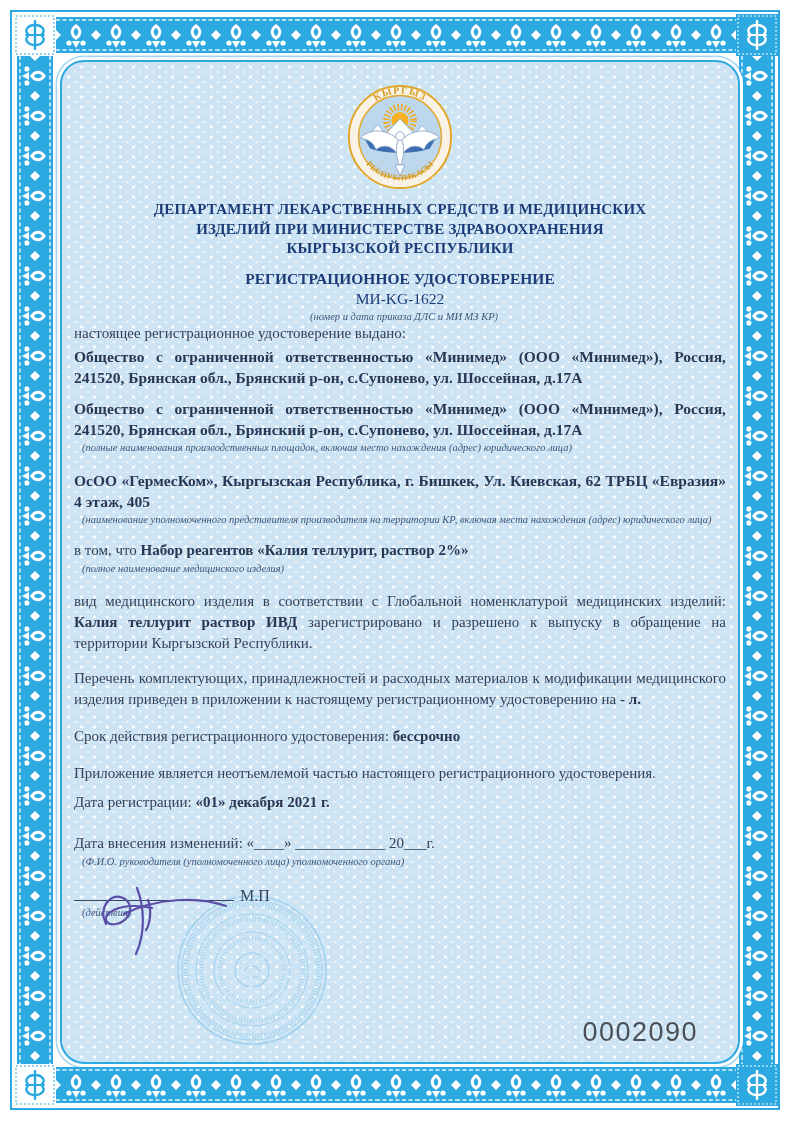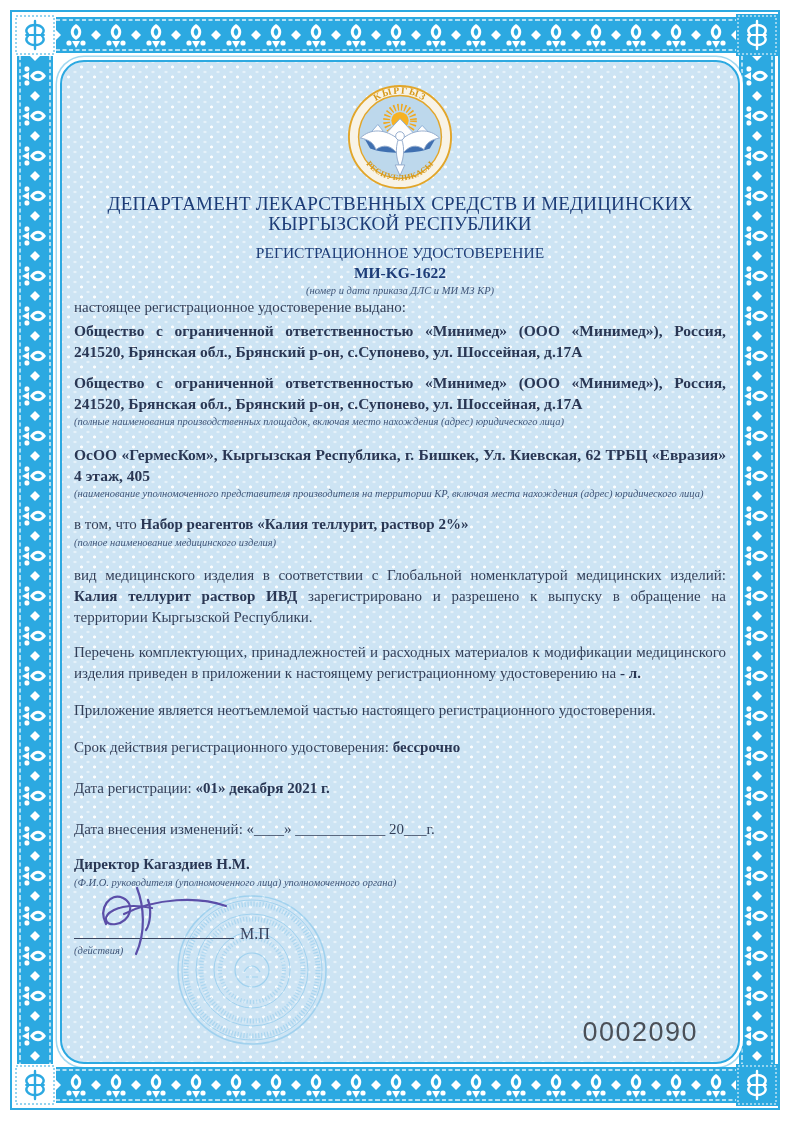--- a/index.html
+++ b/index.html
@@ -33,41 +33,41 @@
            radial-gradient(circle, rgba(255,255,255,.95) 1.1px, rgba(255,255,255,0) 1.9px),
            radial-gradient(circle, rgba(255,255,255,.55) 1px, rgba(255,255,255,0) 1.6px);
          background-size:13px 10px,13px 10px;
          background-position:0 0,6.5px 5px;
          overflow:hidden;}
   .content{position:relative;padding:20px 12px 0 12px;z-index:2;}
 
   .center{text-align:center;}
   .emblem-wrap{text-align:center;margin:2px 0 0 0;}
 
-  .authority{font-weight:normal;color:#1d3c77;font-size:19px;
+  .authority{margin-top:6px;font-weight:bold;color:#1d3c77;font-size:15px;
              line-height:19.5px;letter-spacing:.2px;}
-  .doc-type{margin-top:10px;font-weight:normal;color:#1d3c77;font-size:15.5px;line-height:20px;}
-  .doc-number{font-weight:bold;color:#1d3c77;font-size:15.5px;line-height:20px;}
+  .doc-type{margin-top:10px;font-weight:bold;color:#1d3c77;font-size:15.5px;line-height:20px;}
+  .doc-number{font-weight:normal;color:#1d3c77;font-size:15.5px;line-height:20px;}
   .accordance{color:#27416f;font-size:14.5px;line-height:19px;}
-  .caption{font-style:italic;font-size:10.5px;color:#3f5578;line-height:13px;margin-top:1px;}
+  .caption{font-style:italic;font-size:10.5px;color:#3f5578;line-height:13px;margin-top:1px;margin-left:8px;}
 
   .para{font-size:15px;color:#333f58;line-height:21px;margin:0;}
   .bold-para{font-weight:bold;color:#2a3754;font-size:15.5px;text-align:justify;}
   .just{text-align:justify;}
   .b{font-weight:bold;color:#2a3754;}
 
   .mt-intro{margin-top:0;}
   .mt-2{margin-top:2px;}
   .mt-10{margin-top:10px;}
   .mt-12{margin-top:16px;}
   .mt-14{margin-top:14px;}
-  .mt-18{margin-top:20px;}
+  .mt-18{margin-top:8px;}
   .mt-20{margin-top:20px;}
 
-  .sig-row{margin-top:35px;font-size:16px;color:#3a4560;}
+  .sig-row{margin-top:18px;font-size:16px;color:#3a4560;}
   .sig-line{display:inline-block;width:160px;height:14px;
             border-bottom:1.5px solid #3a4560;margin-right:6px;}
 
   .signature-svg{position:absolute;left:28px;top:816px;z-index:3;}
   .stamp-svg{position:absolute;left:110px;top:828px;z-index:1;opacity:.55;}
   .serial{position:absolute;right:40px;bottom:14px;z-index:3;
           font-family:"Liberation Sans", sans-serif;font-size:27px;
           color:#4b5058;letter-spacing:1.5px;}
 </style>
 </head>
@@ -246,20 +246,21 @@
             <textPath href="#arcT" startOffset="50%" text-anchor="middle">КЫРГЫЗ</textPath>
           </text>
           <text font-size="8.5" font-weight="bold" fill="#d6991c" letter-spacing=".5">
             <textPath href="#arcB" startOffset="50%" text-anchor="middle">РЕСПУБЛИКАСЫ</textPath>
           </text>
         </svg>
       </div>
 
       <div class="authority center">
         <div>ДЕПАРТАМЕНТ ЛЕКАРСТВЕННЫХ СРЕДСТВ И МЕДИЦИНСКИХ</div>
+        <div>ИЗДЕЛИЙ ПРИ МИНИСТЕРСТВЕ ЗДРАВООХРАНЕНИЯ</div>
         <div>КЫРГЫЗСКОЙ РЕСПУБЛИКИ</div>
       </div>
       <div class="doc-type center">РЕГИСТРАЦИОННОЕ УДОСТОВЕРЕНИЕ</div>
       <div class="doc-number center">МИ-KG-1622</div>
       <div class="caption center">(номер и дата приказа ДЛС и МИ МЗ КР)</div>
 
       <p class="para mt-intro">настоящее регистрационное удостоверение выдано:</p>
 
       <p class="para bold-para mt-2">Общество с ограниченной ответственностью «Минимед» (ООО «Минимед»), Россия, 241520, Брянская обл., Брянский р-он, с.Супонево, ул. Шоссейная, д.17А</p>
 
@@ -270,29 +271,28 @@
       <div class="caption">(наименование уполномоченного представителя производителя на территории КР, включая места нахождения (адрес) юридического лица)</div>
 
       <p class="para mt-14"><span>в том, что</span> <span class="b">Набор реагентов «Калия теллурит, раствор 2%»</span></p>
       <div class="caption">(полное наименование медицинского изделия)</div>
 
 
       <p class="para just mt-12"><span>вид медицинского изделия в соответствии с Глобальной номенклатурой медицинских изделий:</span> <span class="b">Калия теллурит раствор ИВД</span> <span>зарегистрировано и разрешено к выпуску в обращение на территории Кыргызской Республики.</span></p>
 
       <p class="para just mt-14"><span>Перечень комплектующих, принадлежностей и расходных материалов к модификации медицинского изделия приведен в приложении к настоящему регистрационному удостоверению на</span> <span class="b">- л.</span></p>
 
+      <p class="para mt-12"><span>Срок действия регистрационного удостоверения:</span> <span class="b">бессрочно</span></p>
+
       <p class="para mt-12">Приложение является неотъемлемой частью настоящего регистрационного удостоверения.</p>
 
-      <p class="para mt-12"><span>Срок действия регистрационного удостоверения:</span> <span class="b">бессрочно</span></p>
-
       <p class="para mt-18"><span>Дата регистрации:</span> <span class="b">«01» декабря 2021 г.</span></p>
 
       <p class="para mt-20"><span>Дата внесения изменений:</span> <span>«____» ____________ 20___г.</span></p>
 
-      <p class="para b mt-14">Директор Кагаздиев Н.М.</p>
       <div class="caption">(Ф.И.О. руководителя (уполномоченного лица) уполномоченного органа)</div>
 
       <div class="sig-row">
         <span class="sig-line"></span><span>М.П</span>
       </div>
       <div class="caption">(действия)</div>
 
     </div>
   </div>
 </div>

